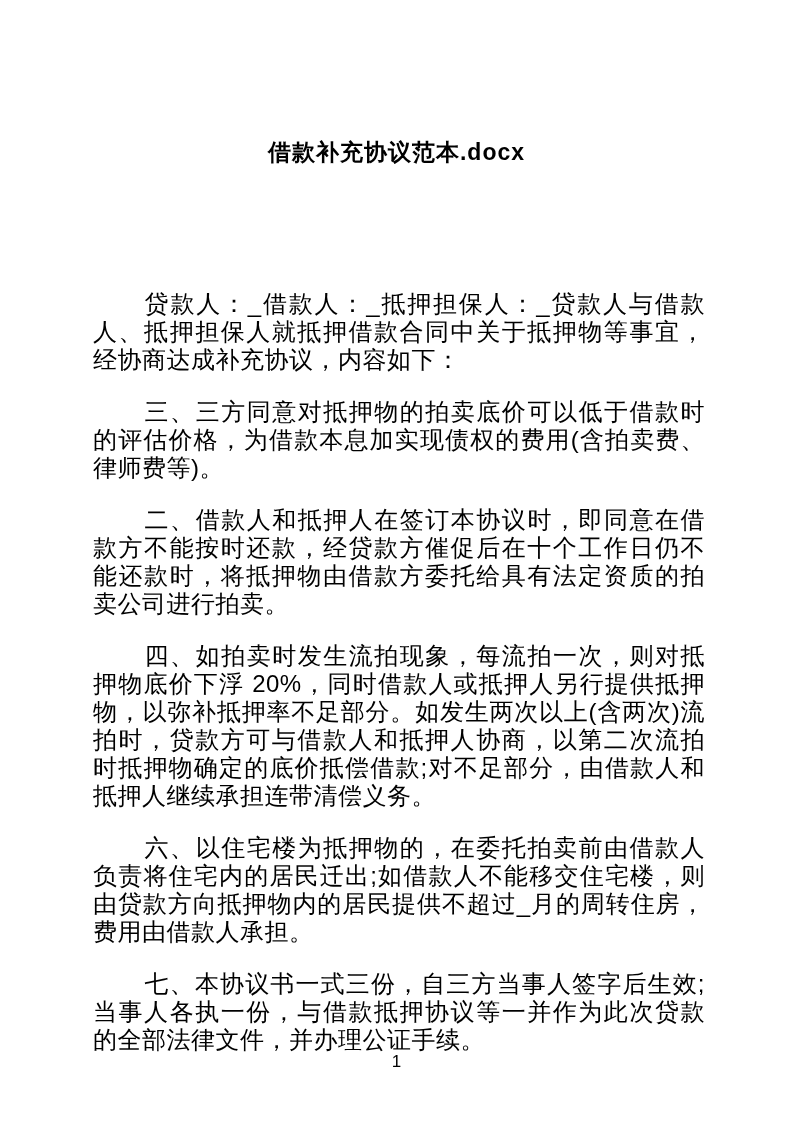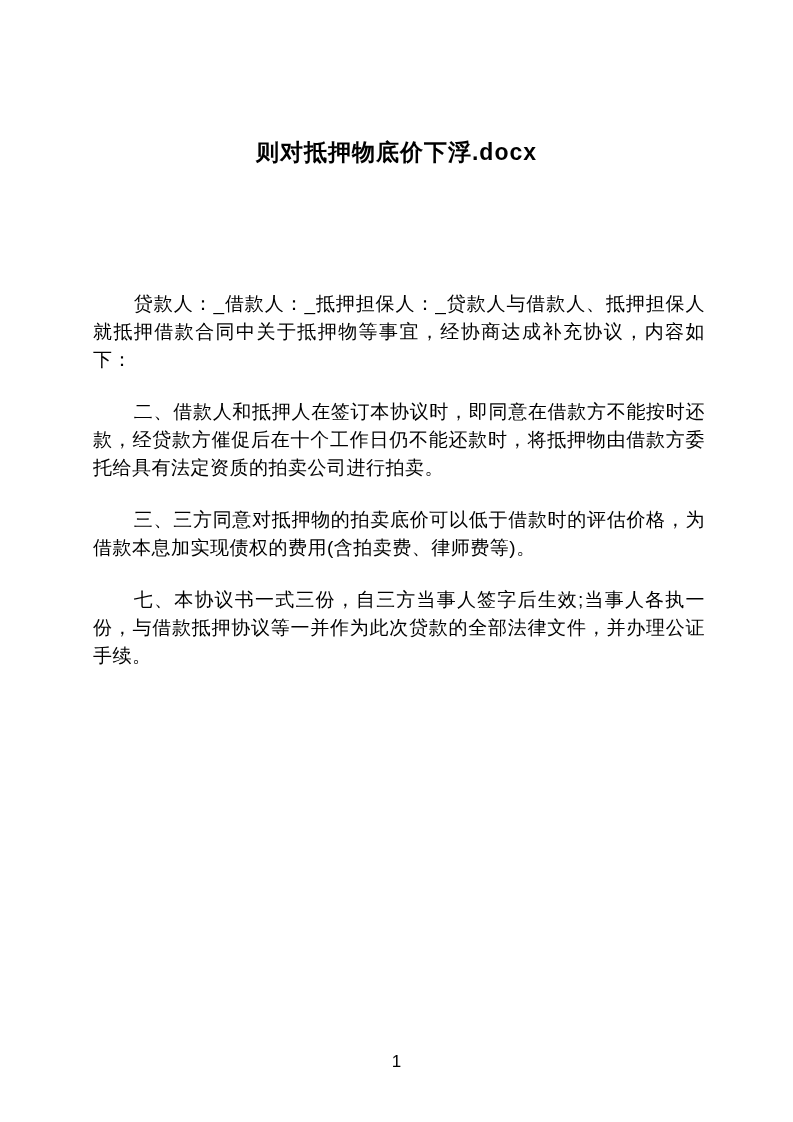--- a/index.html
+++ b/index.html
@@ -24,21 +24,21 @@
     font-size: 23px;
     line-height: 28px;
     font-weight: 700;
     letter-spacing: 1px;
   }
   .doc-content {
     margin: 124px 88px 0 93px;
   }
   .doc-content p {
     margin: 0 0 24px 0;
-    font-size: 19px;
+    font-size: 24px;
     line-height: 28px;
     text-align: justify;
     text-indent: 2.15em;
     letter-spacing: 0.5px;
     word-break: break-all;
   }
   .page-number {
     position: absolute;
     top: 1052px;
     left: 0;
@@ -46,24 +46,26 @@
     text-align: center;
     font-size: 17px;
     line-height: 20px;
   }
 </style>
 </head>
 <body>
 
 <div class="page">
 
-  <h1 class="doc-title">则对抵押物底价下浮.docx</h1>
+  <h1 class="doc-title">借款补充协议范本.docx</h1>
 
   <div class="doc-content">
     <p>贷款人：_借款人：_抵押担保人：_贷款人与借款人、抵押担保人就抵押借款合同中关于抵押物等事宜，经协商达成补充协议，内容如下：</p>
+    <p>三、三方同意对抵押物的拍卖底价可以低于借款时的评估价格，为借款本息加实现债权的费用(含拍卖费、律师费等)。</p>
     <p>二、借款人和抵押人在签订本协议时，即同意在借款方不能按时还款，经贷款方催促后在十个工作日仍不能还款时，将抵押物由借款方委托给具有法定资质的拍卖公司进行拍卖。</p>
-    <p>三、三方同意对抵押物的拍卖底价可以低于借款时的评估价格，为借款本息加实现债权的费用(含拍卖费、律师费等)。</p>
+    <p>四、如拍卖时发生流拍现象，每流拍一次，则对抵押物底价下浮 20%，同时借款人或抵押人另行提供抵押物，以弥补抵押率不足部分。如发生两次以上(含两次)流拍时，贷款方可与借款人和抵押人协商，以第二次流拍时抵押物确定的底价抵偿借款;对不足部分，由借款人和抵押人继续承担连带清偿义务。</p>
+    <p>六、以住宅楼为抵押物的，在委托拍卖前由借款人负责将住宅内的居民迁出;如借款人不能移交住宅楼，则由贷款方向抵押物内的居民提供不超过_月的周转住房，费用由借款人承担。</p>
     <p>七、本协议书一式三份，自三方当事人签字后生效;当事人各执一份，与借款抵押协议等一并作为此次贷款的全部法律文件，并办理公证手续。</p>
   </div>
 
   <div class="page-number">1</div>
 
 </div>
 
 </body></html>

